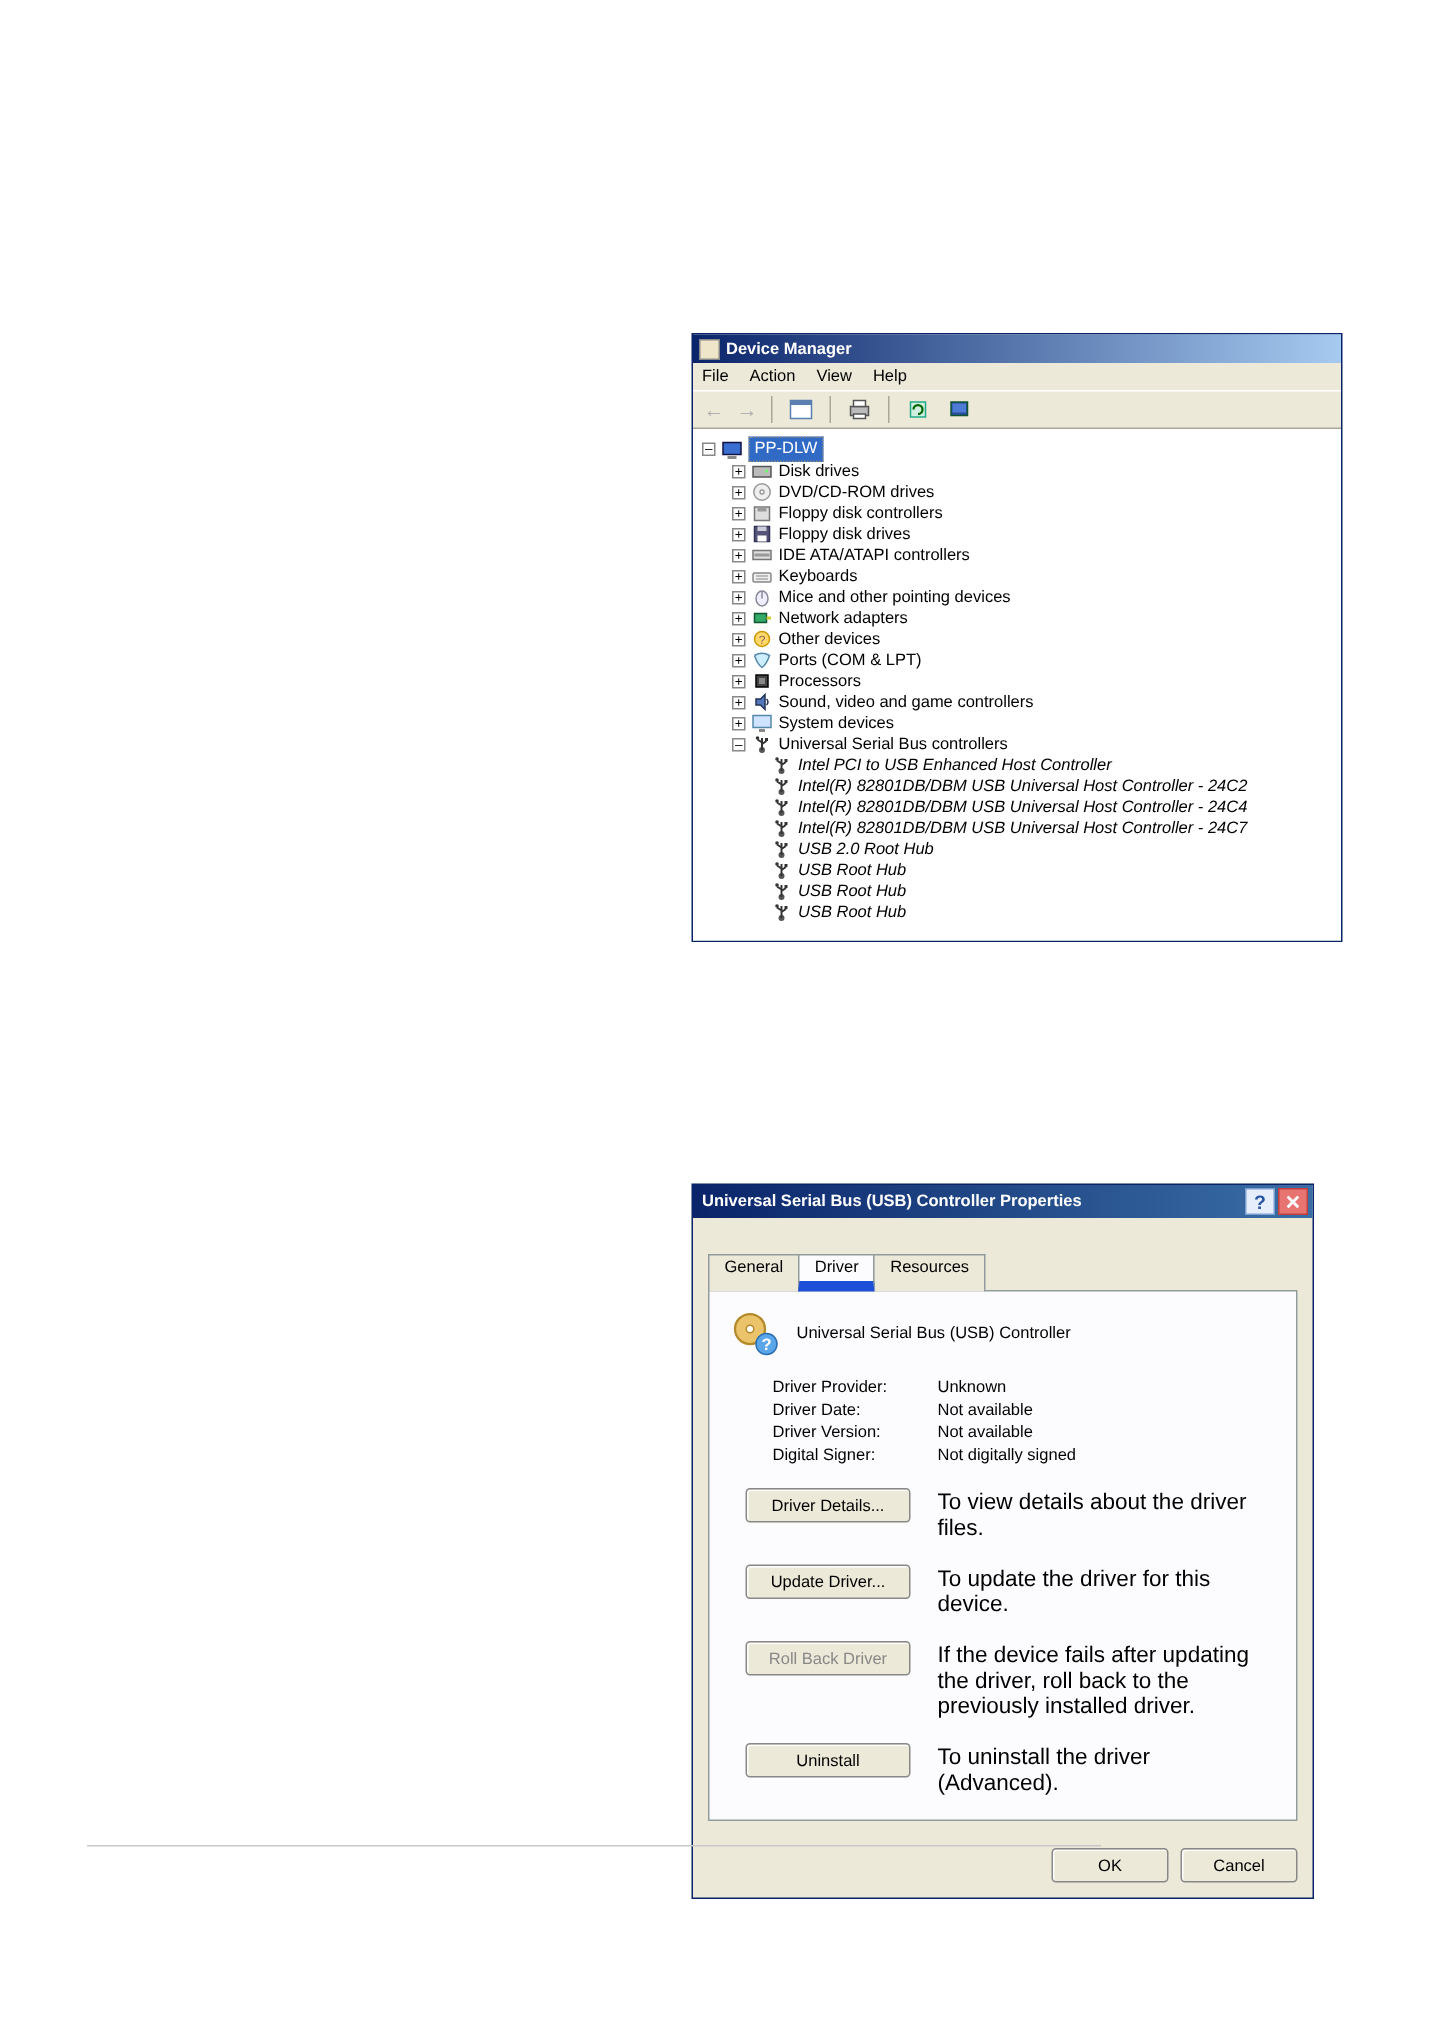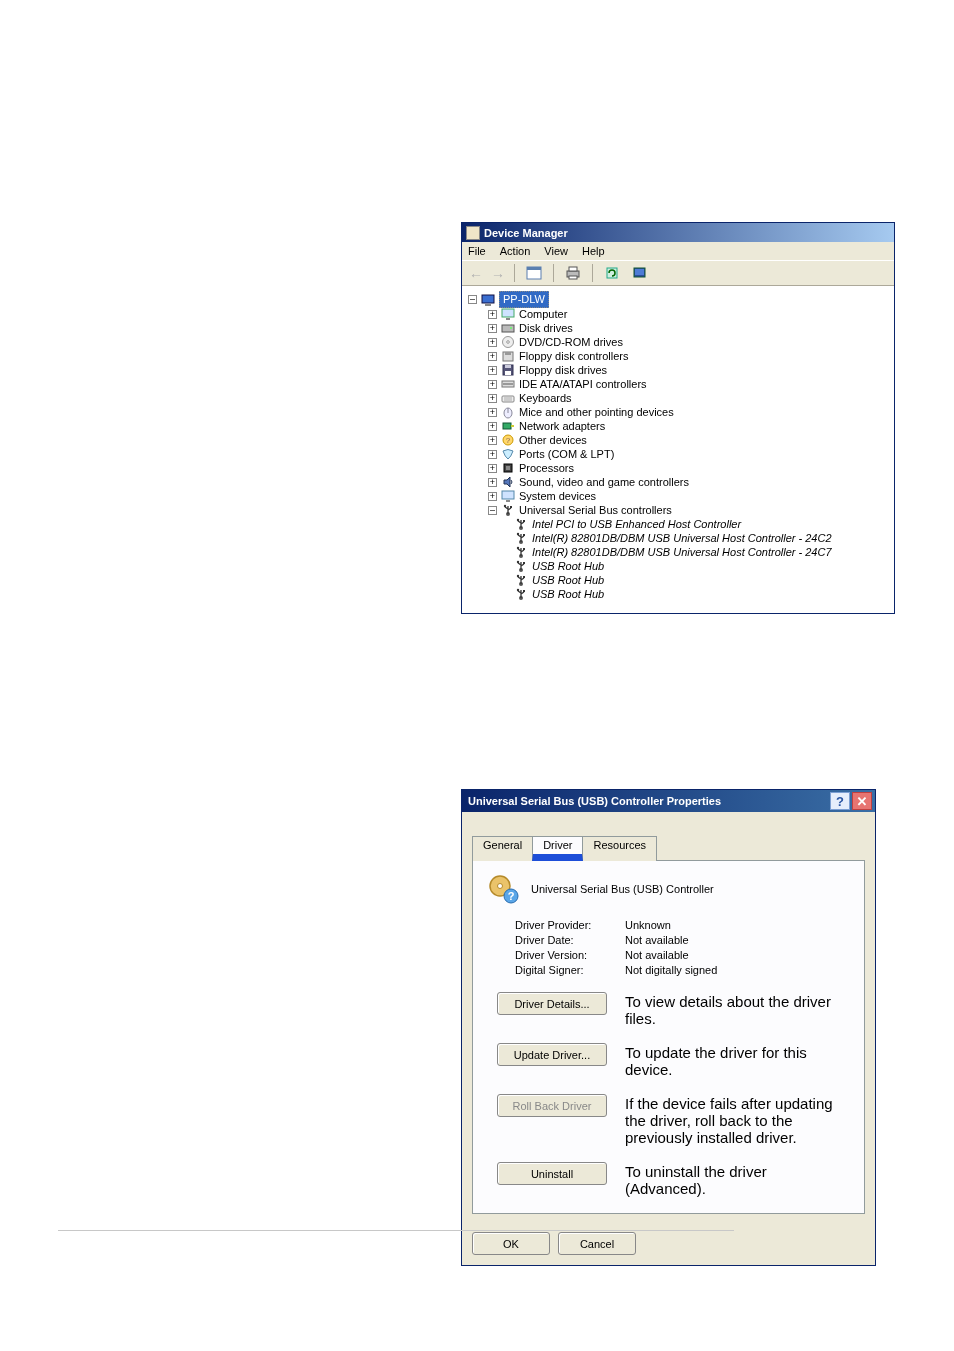--- a/index.html
+++ b/index.html
@@ -161,21 +161,21 @@
     background:#ece9d8;
     border:1px solid #888;
     border-radius:3px;
     font-size:11px;
     display:flex; align-items:center; justify-content:center;
     box-shadow: inset 1px 1px 0 #fff;
   }
   .btnrow .btn.disabled { color:#888; }
   .btnrow .desc { flex:1; font-size:15px; padding-top:1px; }
   .prop-footer {
-    display:flex; gap:8px;
+    display:flex; justify-content:flex-end; gap:8px;
     padding: 8px 10px 10px 10px;
   }
   .prop-footer .fbtn {
     width:78px; height:23px;
     background:#ece9d8; border:1px solid #888; border-radius:3px;
     font-size:11px;
     display:flex; align-items:center; justify-content:center;
     box-shadow: inset 1px 1px 0 #fff;
   }
   .underline-first::first-letter { text-decoration: underline; }
@@ -239,30 +239,20 @@
             </svg>
         </span>
         <span class="dm-label">PP-DLW</span>
       </div>
 
       <div id="dm-cats">
           <div class="dm-row ind1">
             <span class="dm-expander plus"></span>
             <span class="dm-icon">
               <svg viewBox="0 0 14 14">
-                <rect x="1" y="2" width="12" height="8" fill="#cfe3ff" stroke="#4a6"></rect>
-                <rect x="5" y="11" width="4" height="2" fill="#888"></rect>
-              </svg>
-            </span>
-            <span class="dm-label">Computer</span>
-          </div>
-          <div class="dm-row ind1">
-            <span class="dm-expander plus"></span>
-            <span class="dm-icon">
-              <svg viewBox="0 0 14 14">
                 <rect x="1" y="4" width="12" height="7" fill="#bbb" stroke="#555"></rect>
                 <circle cx="10" cy="7" r="1" fill="#6f6"></circle>
               </svg>
             </span>
             <span class="dm-label">Disk drives</span>
           </div>
           <div class="dm-row ind1">
             <span class="dm-expander plus"></span>
             <span class="dm-icon">
               <svg viewBox="0 0 14 14">
@@ -422,21 +412,43 @@
           </div>
           <div class="dm-row ind2">
             <span class="dm-icon">
               <svg viewBox="0 0 14 14">
                 <circle cx="7" cy="11" r="2" fill="#555"></circle>
                 <path d="M7 11 V3 M7 6 L4 4 M7 7 L10 5" stroke="#333" stroke-width="1.3" fill="none"></path>
                 <rect x="9" y="3" width="2" height="2" fill="#333"></rect>
                 <circle cx="4" cy="3" r="1.2" fill="#333"></circle>
               </svg>
             </span>
+            <span class="dm-label">Intel(R) 82801DB/DBM USB Universal Host Controller - 24C4</span>
+          </div>
+          <div class="dm-row ind2">
+            <span class="dm-icon">
+              <svg viewBox="0 0 14 14">
+                <circle cx="7" cy="11" r="2" fill="#555"></circle>
+                <path d="M7 11 V3 M7 6 L4 4 M7 7 L10 5" stroke="#333" stroke-width="1.3" fill="none"></path>
+                <rect x="9" y="3" width="2" height="2" fill="#333"></rect>
+                <circle cx="4" cy="3" r="1.2" fill="#333"></circle>
+              </svg>
+            </span>
             <span class="dm-label">Intel(R) 82801DB/DBM USB Universal Host Controller - 24C7</span>
+          </div>
+          <div class="dm-row ind2">
+            <span class="dm-icon">
+              <svg viewBox="0 0 14 14">
+                <circle cx="7" cy="11" r="2" fill="#555"></circle>
+                <path d="M7 11 V3 M7 6 L4 4 M7 7 L10 5" stroke="#333" stroke-width="1.3" fill="none"></path>
+                <rect x="9" y="3" width="2" height="2" fill="#333"></rect>
+                <circle cx="4" cy="3" r="1.2" fill="#333"></circle>
+              </svg>
+            </span>
+            <span class="dm-label">USB 2.0 Root Hub</span>
           </div>
           <div class="dm-row ind2">
             <span class="dm-icon">
               <svg viewBox="0 0 14 14">
                 <circle cx="7" cy="11" r="2" fill="#555"></circle>
                 <path d="M7 11 V3 M7 6 L4 4 M7 7 L10 5" stroke="#333" stroke-width="1.3" fill="none"></path>
                 <rect x="9" y="3" width="2" height="2" fill="#333"></rect>
                 <circle cx="4" cy="3" r="1.2" fill="#333"></circle>
               </svg>
             </span>

